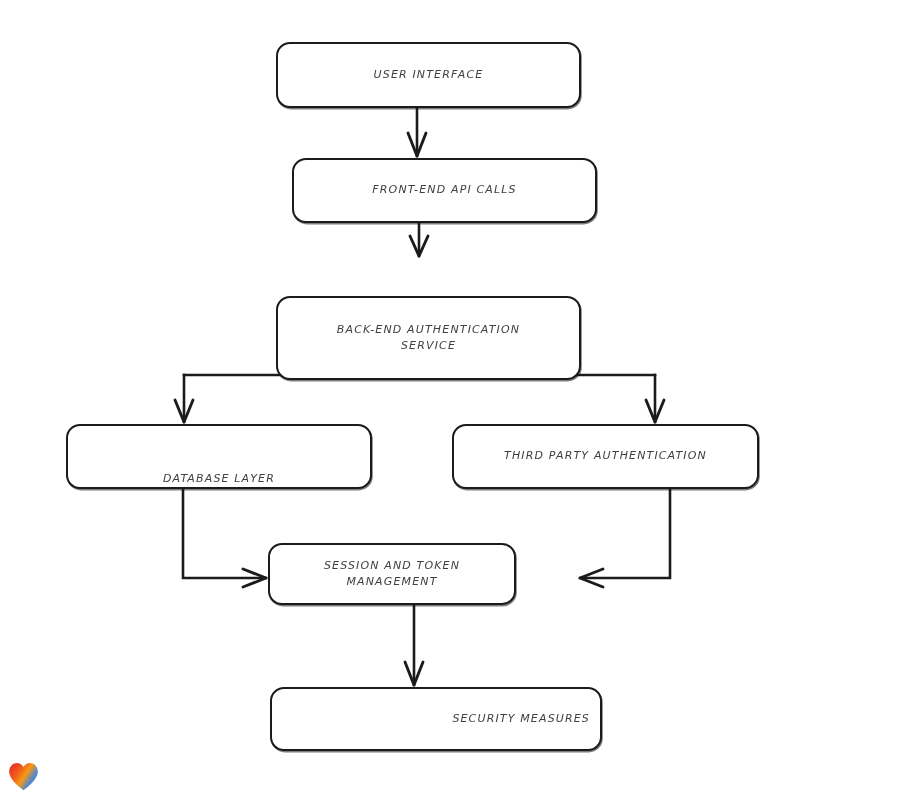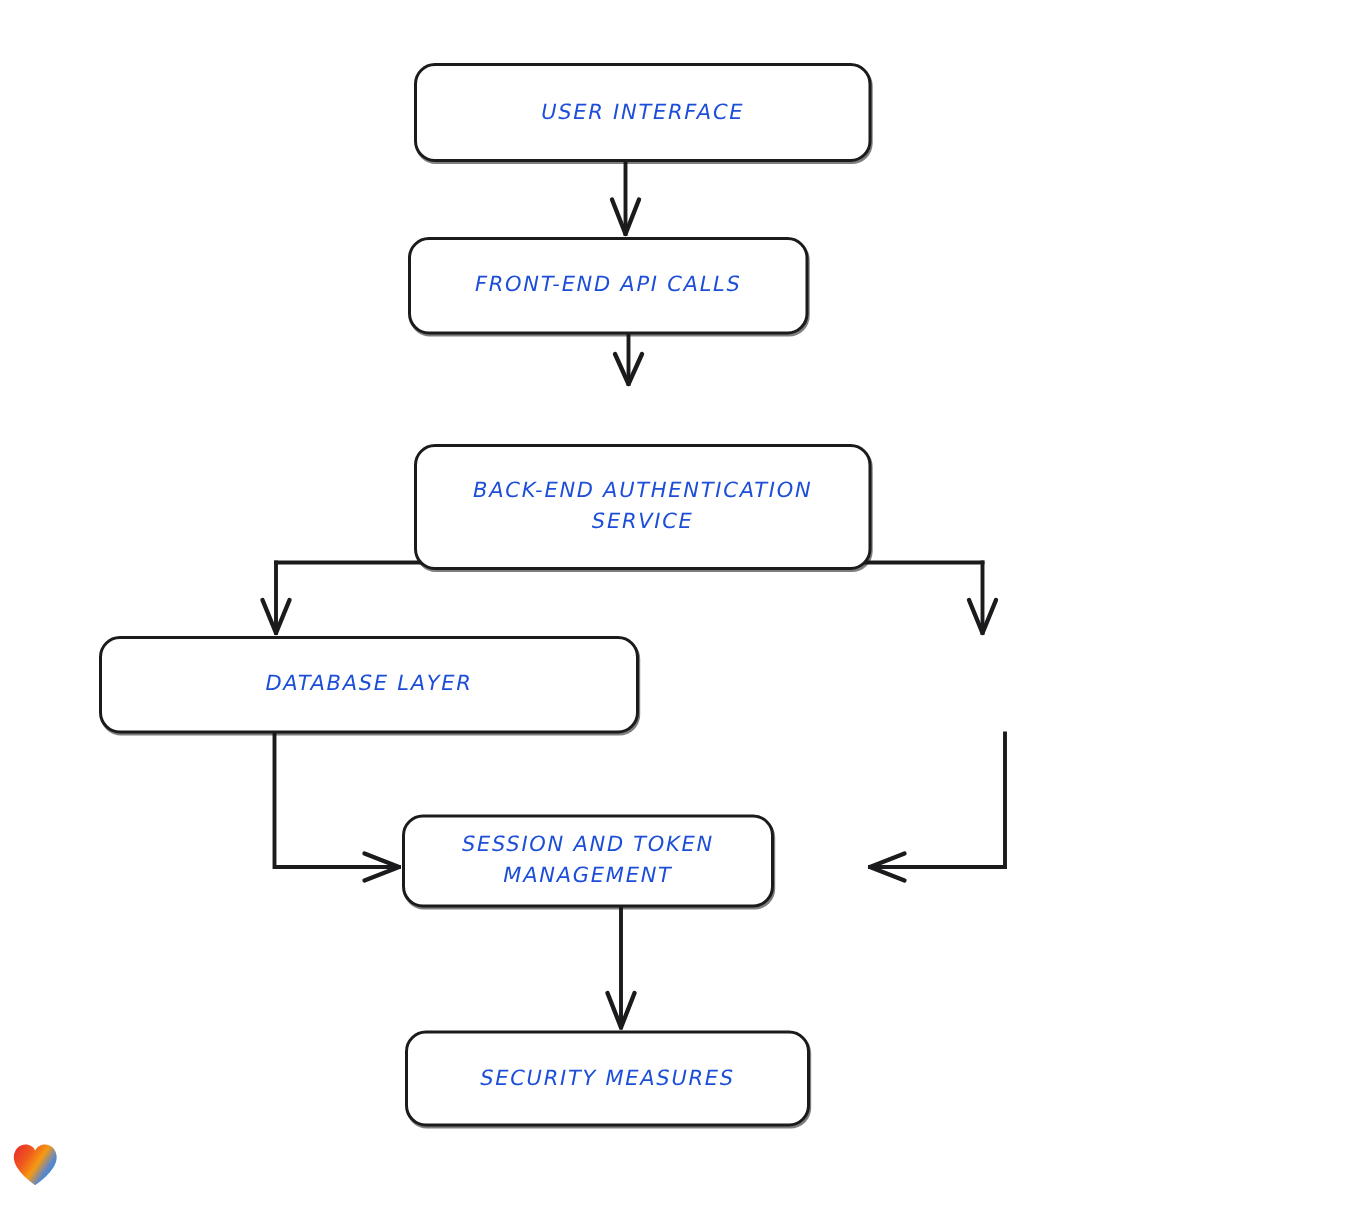--- a/index.html
+++ b/index.html
@@ -34,39 +34,39 @@
     border-radius: 14px;
     display: flex;
     align-items: center;
     justify-content: center;
     text-align: center;
     box-shadow: 0.8px 1.4px 0 rgba(20,20,22,0.55);
   }
   .node-label {
     display: block;
     font-family: "DejaVu Sans", sans-serif;
-    font-size: 14px;
+    font-size: 11px;
     font-weight: 500;
     letter-spacing: 1.15px;
     line-height: 1.48;
-    color: #1d4ed8;
+    color: #404040;
     font-variant: small-caps;
     text-transform: uppercase;
     font-style: oblique 6deg;
     padding: 0 10px;
     white-space: pre-line;
   }
   
   #node-user-interface        { left: 276px; top:  42px; width: 305px; height:  66px; }
-  #node-frontend-api-calls    { left: 272px; top: 158px; width: 267px; height:  65px; }
+  #node-frontend-api-calls    { left: 292px; top: 158px; width: 305px; height:  65px; }
   #node-backend-auth-service  { left: 276px; top: 258px; width: 305px; height:  84px; margin-top: 38px; }
-  #node-database-layer        { left:  66px; top: 424px; width: 360px; height:  65px; }
+  #node-database-layer        { left:  66px; top: 424px; width: 306px; height:  65px; align-items: flex-end; }
   #node-third-party-auth      { left: 452px; top: 424px; width: 307px; height:  65px; }
   #node-session-token-mgmt    { left: 268px; top: 543px; width: 248px; height:  62px; }
-  #node-security-measures     { left: 270px; top: 687px; width: 270px; height:  64px; }
+  #node-security-measures     { left: 270px; top: 687px; width: 332px; height:  64px; justify-content: flex-end; }
 
   #heart-icon {
     position: absolute;
     left: 8px;
     top: 762px;
     width: 31px;
     height: 29px;
   }
 </style>
 </head>
@@ -139,20 +139,23 @@
 
   <div class="node" id="node-backend-auth-service">
     <span class="node-label">Back-End Authentication
 Service</span>
   </div>
 
   <div class="node" id="node-database-layer">
     <span class="node-label">Database Layer</span>
   </div>
 
+  <div class="node" id="node-third-party-auth">
+    <span class="node-label">Third Party Authentication</span>
+  </div>
 
   <div class="node" id="node-session-token-mgmt">
     <span class="node-label">Session and Token
 Management</span>
   </div>
 
   <div class="node" id="node-security-measures">
     <span class="node-label">Security Measures</span>
   </div>
 

